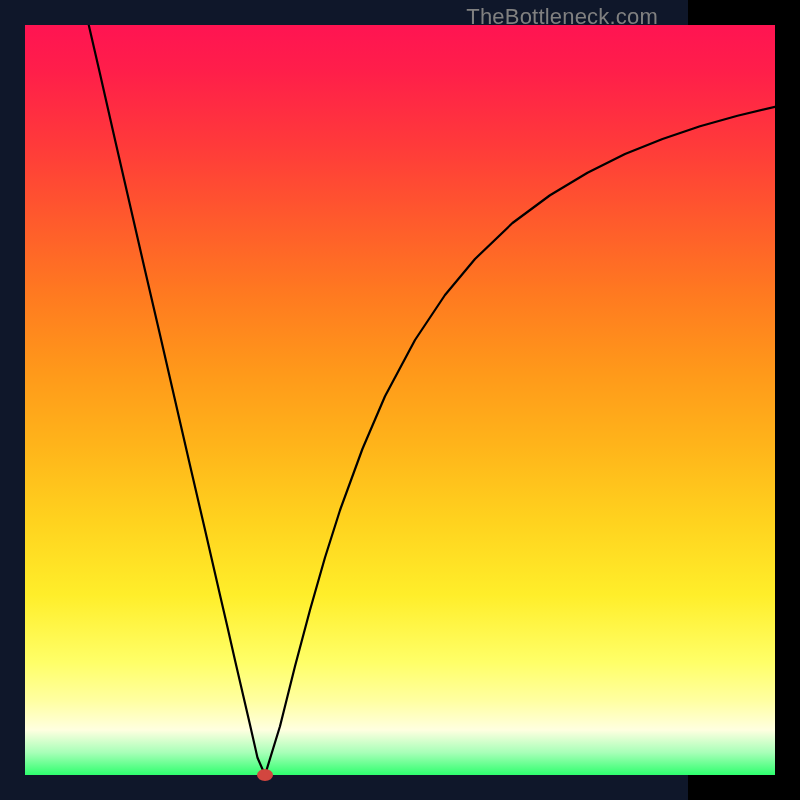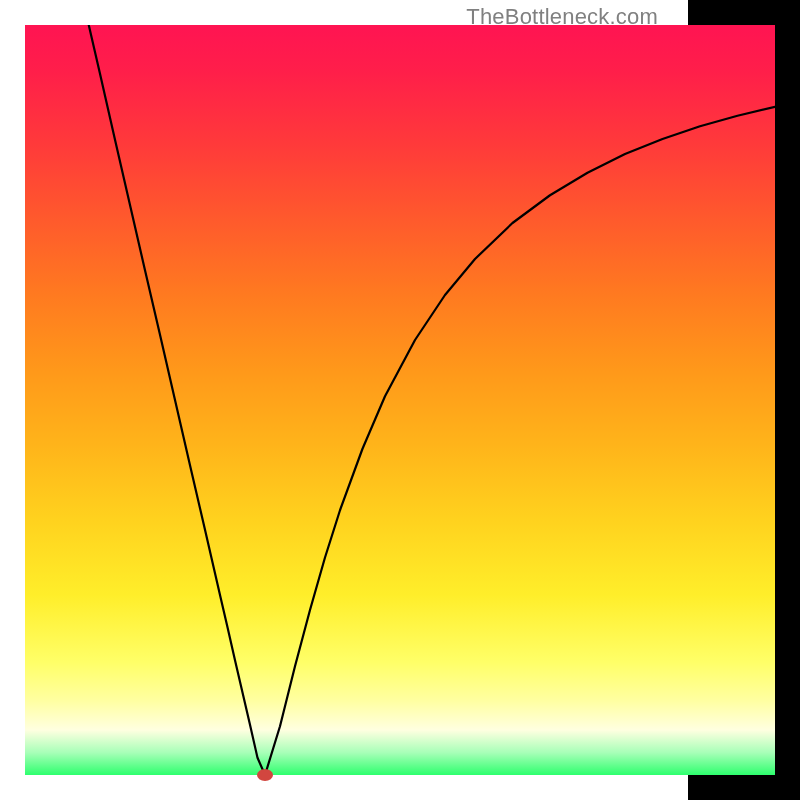--- a/index.html
+++ b/index.html
@@ -1,20 +1,20 @@
 <!DOCTYPE html>
 <html><head>
 <meta charset="utf-8">
 <style>
   * { margin: 0; padding: 0; box-sizing: border-box; }
   html, body { width: 800px; height: 800px; overflow: hidden; background: #000; }
   .frame {
     width: 688px;
     height: 800px;
-    background: #ffffff;
+    background: #0f172a;
     position: relative;
   }
   .plot-area {
     position: absolute;
     left: 25px;
     top: 25px;
     width: 750px;
     height: 750px;
     background: linear-gradient(to bottom,
       #ff1452 0%,

